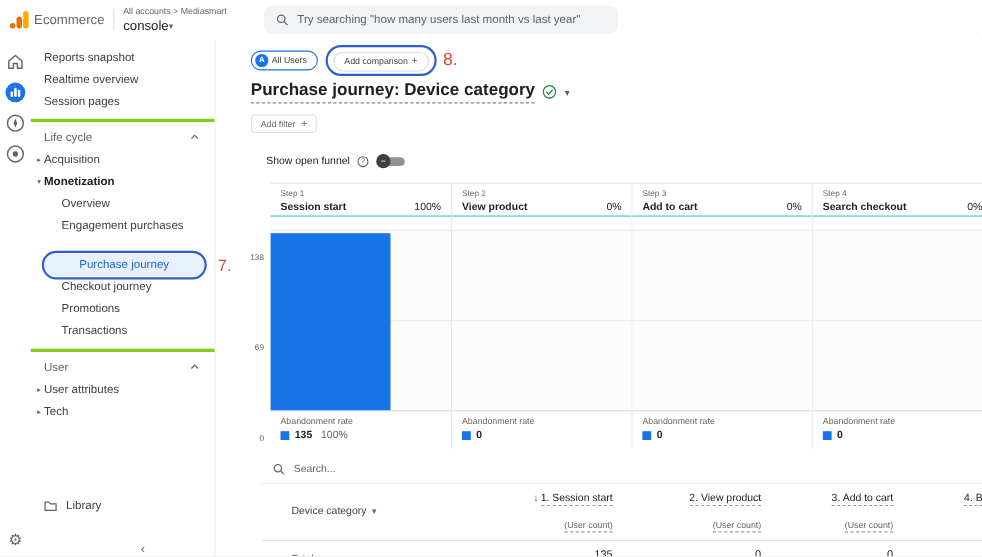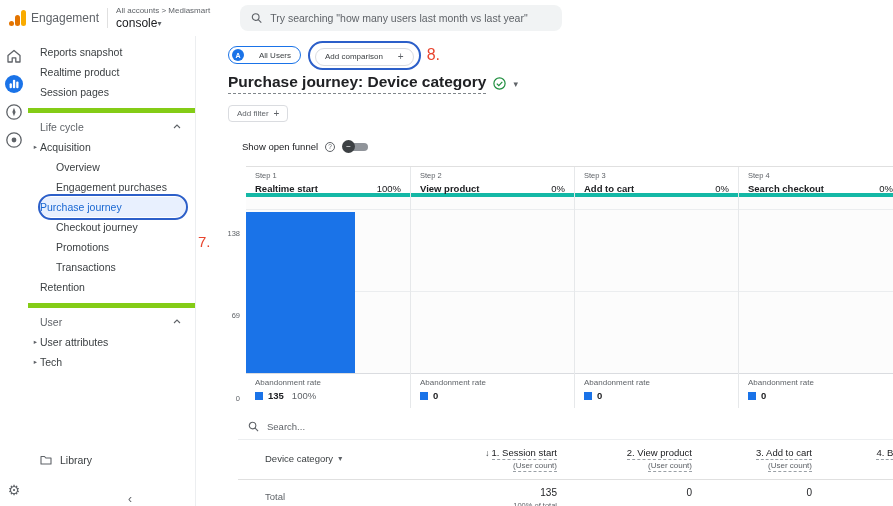--- a/index.html
+++ b/index.html
@@ -37,36 +37,36 @@
   .sidenav { position:absolute; left:28px; top:36px; bottom:0; width:168px; background:#fff;
              border-right:1px solid #eceef0; z-index:5; }
   .nav-group-top { padding-top:6px; }
   .nav-item { height:20px; display:flex; align-items:center; font-size:10.5px; color:#3c4043;
               padding-left:12px; cursor:pointer; white-space:nowrap; }
   .nav-item.parent { padding-left:3px; }
   .arrow { display:inline-block; width:9px; text-align:center; font-size:6.5px; color:#5f6368; }
   .bold-parent { font-weight:bold; color:#202124; }
   .nav-child { height:20px; display:flex; align-items:center; font-size:10.5px; color:#3c4043;
                padding-left:28px; cursor:pointer; }
-  .nav-child.selected { position:relative; margin:0 9px 0 12px; padding-left:0; height:20px;
+  .nav-child.selected { position:relative; margin:16px 9px 0 12px; padding-left:32px; height:20px;
                background:#e8f0fe; color:#1967d2; border-radius:10px; }
   .ellipse7 { position:absolute; left:-2px; right:-2px; top:-3px; bottom:-3px;
               border:2px solid #2c5fc9; border-radius:999px; pointer-events:none; }
-  .nav-section { margin-top:6px; border-top:5px solid #84cc16; padding-top:3px; }
+  .nav-section { margin-top:6px; border-top:3px solid #84cc16; padding-top:3px; }
   .section-header { height:21px; display:flex; align-items:center; justify-content:space-between;
               padding:0 14px 0 12px; font-size:10.5px; color:#5f6368; cursor:pointer; }
   .library { position:absolute; top:414px; left:0; right:0; height:20px; display:flex; align-items:center;
               gap:8px; padding-left:12px; font-size:10.5px; color:#3c4043; cursor:pointer; }
   .collapse-btn { position:absolute; bottom:0; left:100px; font-size:12px; color:#5f6368; cursor:pointer; }
 
   
   .main { position:absolute; left:196px; top:36px; right:0; bottom:0; background:#fff; overflow:hidden; }
 
   .row-comparison { position:absolute; top:9px; left:32px; display:flex; align-items:center; }
-  .chip { display:inline-flex; align-items:center; gap:15px; height:18px; border-radius:9px; font-size:8px;
+  .chip { display:inline-flex; align-items:center; gap:3px; height:18px; border-radius:9px; font-size:8px;
           background:#fff; font-family:inherit; cursor:pointer; }
   .chip-all-users { border:1px solid #1a73e8; padding:0 9px 0 3px; color:#3c4043; }
   .a-badge { width:12px; height:12px; border-radius:50%; background:#1a73e8; color:#fff; font-size:7px;
           font-weight:bold; display:inline-flex; align-items:center; justify-content:center; }
   .cmp-wrap { position:relative; display:inline-block; margin-left:14px; }
   .chip-outline { border:1px solid #dadce0; padding:0 9px; color:#3c4043; }
   .plus { font-size:10px; color:#5f6368; }
   .ellipse8 { position:absolute; left:-7px; right:-7px; top:-4px; bottom:-4px; border:2px solid #2c5fc9;
           border-radius:999px; pointer-events:none; }
   .ann-num { color:#e8442e; font-size:16px; margin-left:13px; }
@@ -86,21 +86,21 @@
           font-size:6.5px; display:inline-flex; align-items:center; justify-content:center; }
   .toggle { position:relative; width:27px; height:13px; cursor:pointer; }
   .toggle .track { position:absolute; left:5px; top:3px; width:21px; height:8px; background:#90949a; border-radius:4px; }
   .toggle .thumb { position:absolute; left:0; top:0; width:13px; height:13px; border-radius:50%; background:#3c4043;
           color:#fff; font-size:8px; display:flex; align-items:center; justify-content:center; }
 
   
   .funnel { position:absolute; top:130px; left:42px; }
   .fgrid { display:grid; grid-template-columns:repeat(4,164px); margin-left:8px; border-top:1px solid #e0e0e0; }
   .fcol + .fcol { border-left:1px solid #e6e8ea; }
-  .fh { height:30px; padding:4px 9px 0; border-bottom:4px solid #14b8a6; }
+  .fh { height:30px; padding:4px 9px 0; border-bottom:1px solid #14b8a6; }
   .step-label { font-size:7.5px; color:#5f6368; margin-bottom:3px; }
   .step-row { display:flex; justify-content:space-between; align-items:baseline; }
   .step-name { font-size:9.5px; font-weight:bold; color:#202124; }
   .step-pct { font-size:9.5px; color:#202124; }
   .fplot { position:relative; height:177px; background:#fcfcfc; border-bottom:1px solid #dadce0; }
   .gridline { position:absolute; left:0; right:0; height:1px; background:#ebedef; }
   .g138 { top:12px; } .g69 { top:94px; }
   .fbar { position:absolute; left:0; bottom:0; width:109px; }
   .fab { height:34px; padding:4px 9px; }
   .fab-label { font-size:8px; color:#5f6368; margin-bottom:3px; }
@@ -113,41 +113,41 @@
 
   
   .table { position:absolute; top:378px; left:42px; width:740px; }
   .tbl-search { display:flex; align-items:center; gap:8px; height:26px; padding-left:10px; border-bottom:1px solid #eceef0; }
   .tbl-search input { font-size:9.5px; width:300px; }
   .thead { display:grid; grid-template-columns:190px 132px 135px 120px 140px; padding:7px 0 9px;
            border-bottom:1px solid #e0e0e0; }
   .th-dim { padding-left:27px; display:flex; align-items:center; gap:5px; font-size:9.5px; color:#3c4043; cursor:pointer; }
   .th-metric { text-align:right; padding-right:3px; cursor:pointer; }
   .th-title { font-size:9.5px; color:#202124; }
-  .th-sub { font-size:8px; color:#5f6368; margin-top:3px; }
+  .th-sub { font-size:8px; color:#5f6368; margin-top:15px; }
   .dashed { border-bottom:1px dashed #9aa0a6; padding-bottom:1px; }
   .sort { font-size:9px; color:#3c4043; margin-right:2px; }
   .trow { display:grid; grid-template-columns:190px 132px 135px 120px 140px; padding-top:7px; }
   .td-label { padding-left:27px; font-size:9.5px; color:#5f6368; padding-top:4px; }
   .td-val { text-align:right; padding-right:3px; font-size:10px; color:#202124; }
   .td-note { text-align:right; padding-right:3px; font-size:7.5px; color:#5f6368; margin-top:3px; }
 </style>
 </head>
 <body>
 
 <div class="app">
 
   <header class="topbar">
     <div class="logo">
       <span class="ga-mark">
         <span class="bar-tall" style="background:#f9ab00"></span>
         <span class="bar-mid" style="background:#e37400"></span>
         <span class="dot" style="background:#e37400"></span>
       </span>
-      <span class="app-name">Engagement</span>
+      <span class="app-name">Ecommerce</span>
     </div>
     <div class="topbar-divider"></div>
     <div class="account-switcher">
       <div class="acct-crumb">All accounts &gt; Mediasmart</div>
       <div class="acct-row">
         <span class="acct-name">console</span>
         <span class="glyph-caret">▾</span>
       </div>
     </div>
     <div class="search-pill">
@@ -187,59 +187,60 @@
     </div>
     <div class="rail-gear">⚙</div>
   </nav>
 
   <aside class="sidenav">
     <div class="nav-group-top">
       <div class="nav-item">
           <span>Reports snapshot</span>
         </div>
       <div class="nav-item">
-          <span>Realtime product</span>
+          <span>Realtime overview</span>
         </div>
       <div class="nav-item">
           <span>Session pages</span>
         </div>
     </div>
 
     <div class="nav-section">
       <div class="section-header">
         <span>Life cycle</span>
         <svg width="8" height="5" viewBox="0 0 8 5">
             <polyline points="1,4 4,1 7,4" fill="none" stroke="#5f6368" stroke-width="1.1"></polyline>
           </svg>
       </div>
       <div class="nav-item parent">
         <span class="arrow">▸</span>
         <span>Acquisition</span>
       </div>
+      <div class="nav-item parent">
+        <span class="arrow">▾</span>
+        <span class="bold-parent">Monetization</span>
+      </div>
       <div class="nav-child">
           <span>Overview</span>
         </div>
       <div class="nav-child">
           <span>Engagement purchases</span>
         </div>
       <div class="nav-child selected">
         <span class="ellipse7"></span>
         <span>Purchase journey</span>
       </div>
       <div class="nav-child">
           <span>Checkout journey</span>
         </div>
       <div class="nav-child">
           <span>Promotions</span>
         </div>
       <div class="nav-child">
           <span>Transactions</span>
-        </div>
-      <div class="nav-item">
-          <span>Retention</span>
         </div>
     </div>
 
     <div class="nav-section">
       <div class="section-header">
         <span>User</span>
         <svg width="8" height="5" viewBox="0 0 8 5">
             <polyline points="1,4 4,1 7,4" fill="none" stroke="#5f6368" stroke-width="1.1"></polyline>
           </svg>
       </div>
@@ -307,21 +308,21 @@
     <div class="funnel">
       <span class="ylab y0">138</span>
       <span class="ylab y1">69</span>
       <span class="ylab y2">0</span>
       <div class="fgrid">
 
         <div class="fcol">
           <div class="fh">
             <div class="step-label">Step 1</div>
             <div class="step-row">
-              <span class="step-name">Realtime start</span>
+              <span class="step-name">Session start</span>
               <span class="step-pct">100%</span>
             </div>
           </div>
           <div class="fplot">
             <div class="gridline g138"></div>
             <div class="gridline g69"></div>
             <div class="fbar" style="background: rgb(26, 115, 232); height: 161px;"></div>
           </div>
           <div class="fab">
             <div class="fab-label">Abandonment rate</div>

